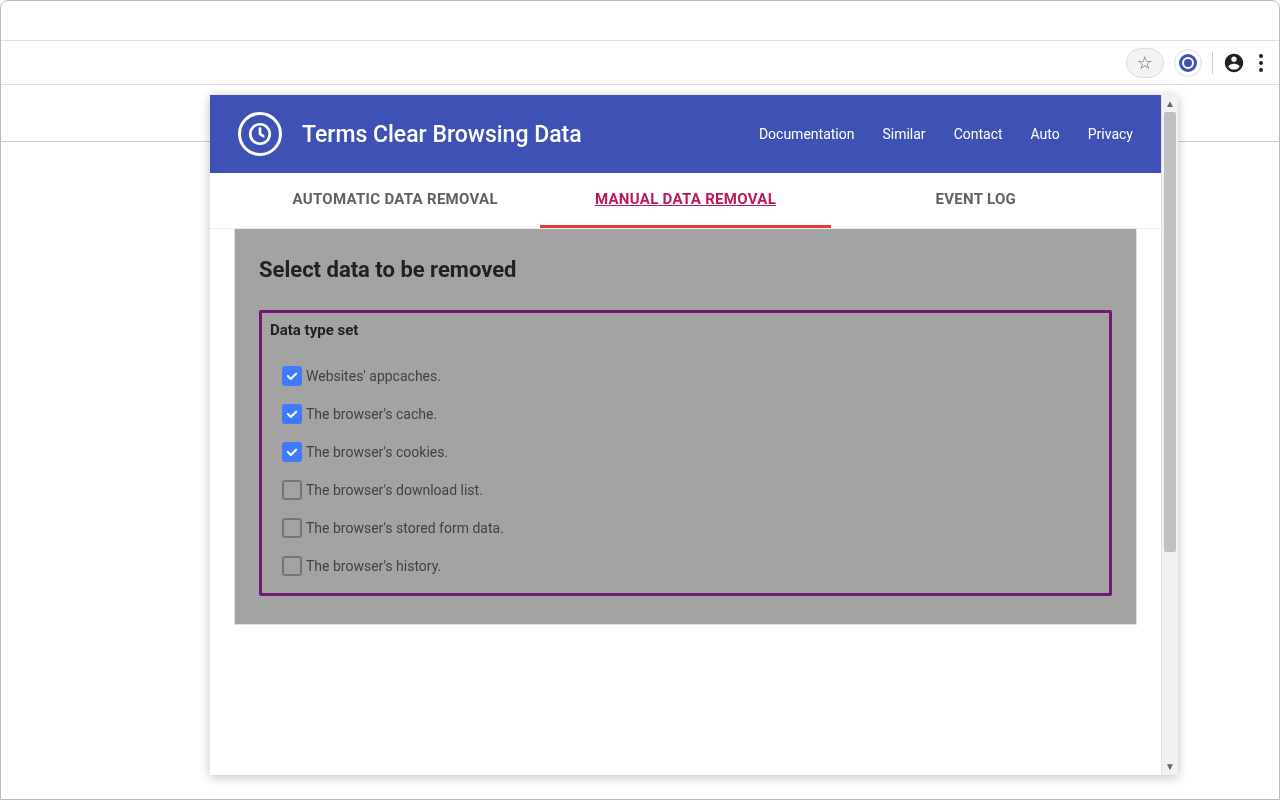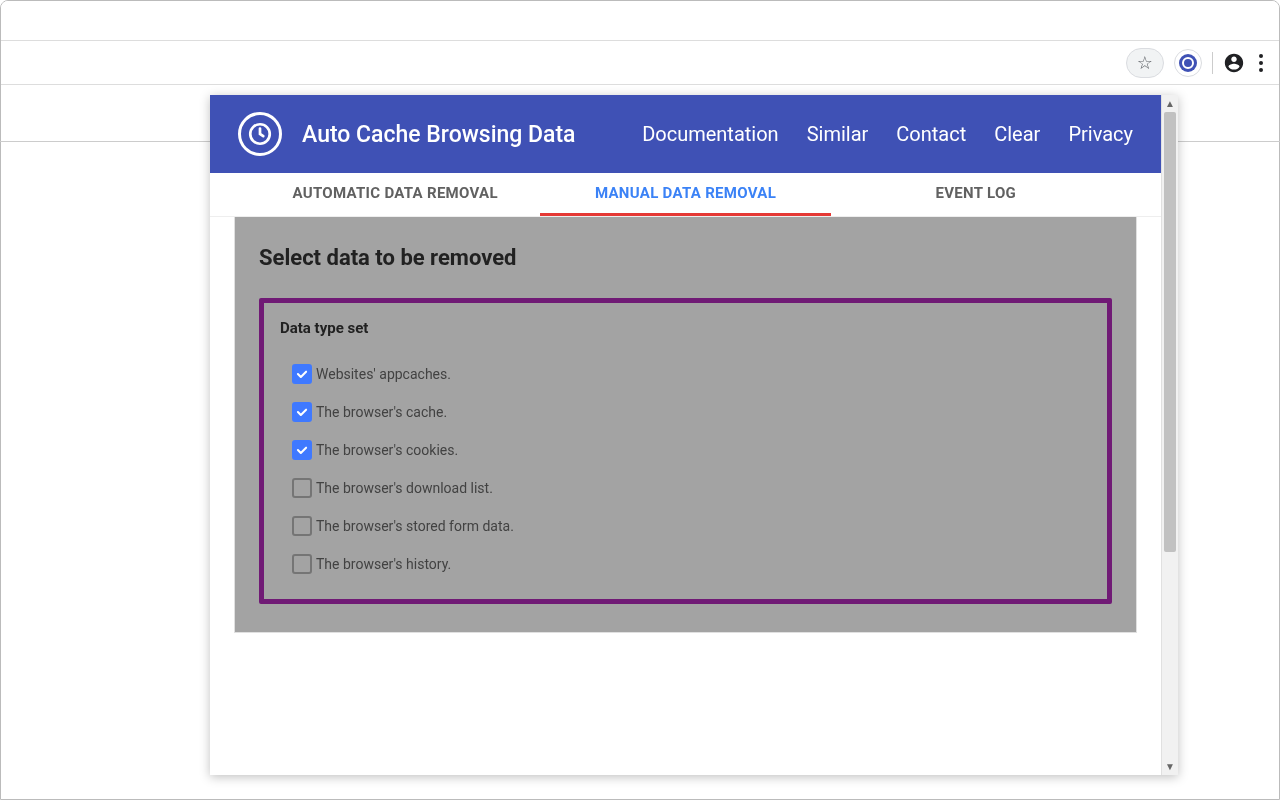--- a/index.html
+++ b/index.html
@@ -177,68 +177,69 @@
     
     .popup-title {
       font-size: 23px;
       font-weight: 500;
       flex: 1;
     }
     
     .nav-links {
       display: flex;
       gap: 28px;
-      font-size: 20px;
+      font-size: 14px;
     }
     .nav-links span { cursor: pointer; }
     
     .tabs-row {
       display: flex;
-      height: 44px;
+      height: 56px;
       border-bottom: 1px solid #eee;
       padding: 0 40px;
       gap: 0;
     }
     
     .tab-item {
       flex: 1;
       display: flex;
       align-items: center;
       justify-content: center;
       font-size: 15px;
       font-weight: 700;
       letter-spacing: 0.3px;
       color: #616161;
       cursor: pointer;
       border-bottom: 3px solid transparent;
       text-transform: uppercase;
     }
     .tab-item.active {
-      color: #3b82f6;
+      color: #be185d;
       border-bottom-color: #e53935;
+      text-decoration: underline;
     }
     
     .panel {
       margin: 0 24px 24px 24px;
       border: 1px solid #e0e0e0;
       border-top: none;
       padding: 28px 24px;
       background: #a3a3a3;
     }
     
     .panel-title {
       font-size: 22px;
       font-weight: 700;
       color: #212121;
       margin-bottom: 28px;
     }
     
     .inner-card {
-      border: 5px solid #701a75;
-      padding: 16px;
+      border: 3px solid #701a75;
+      padding: 8px;
       border-radius: 2px;
     }
     
     .section-title {
       font-size: 15px;
       font-weight: 700;
       color: #212121;
       margin-bottom: 18px;
     }
     
@@ -311,26 +312,26 @@
 
 <div class="popup-wrap">
   <div class="popup-content">
     <div class="popup-header">
       <div class="logo-circle">
         <svg class="clock-svg" viewBox="0 0 24 24" fill="none" stroke="#fff" stroke-width="2.5">
           <circle cx="12" cy="12" r="9"></circle>
           <path d="M12 7v5l3 2" stroke-linecap="round"></path>
         </svg>
       </div>
-      <div class="popup-title">Auto Cache Browsing Data</div>
+      <div class="popup-title">Terms Clear Browsing Data</div>
       <div class="nav-links">
         <span>Documentation</span>
         <span>Similar</span>
         <span>Contact</span>
-        <span>Clear</span>
+        <span>Auto</span>
         <span>Privacy</span>
       </div>
     </div>
 
     <div class="tabs-row">
       <div class="tab-item">AUTOMATIC DATA REMOVAL</div>
       <div class="tab-item active">MANUAL DATA REMOVAL</div>
       <div class="tab-item">EVENT LOG</div>
     </div>
 

